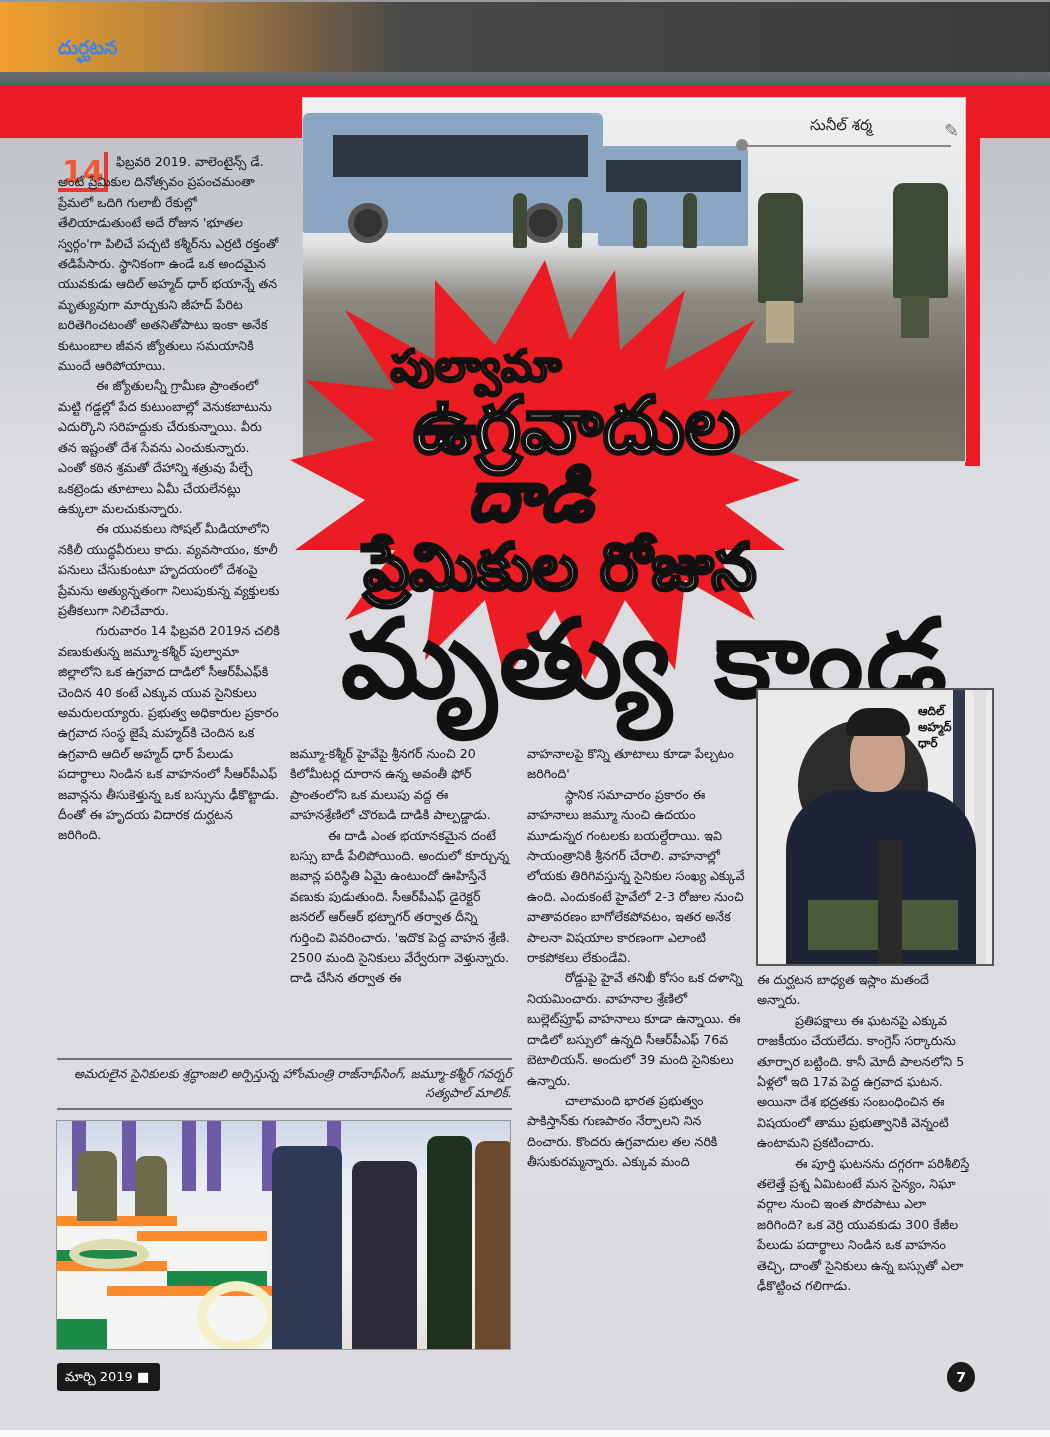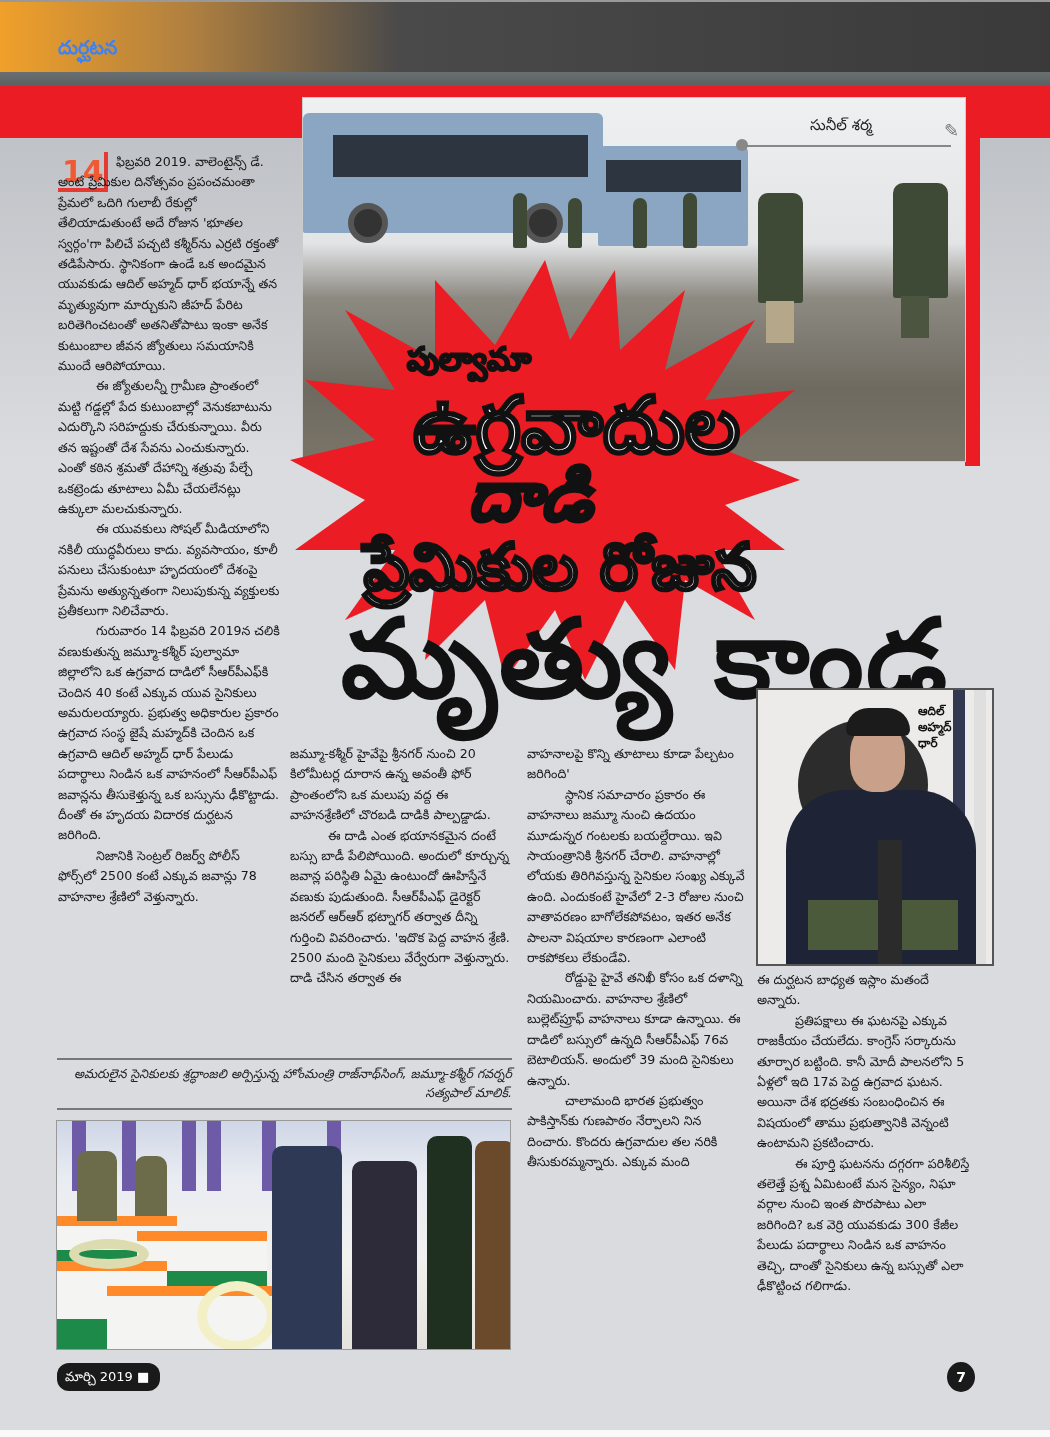--- a/index.html
+++ b/index.html
@@ -47,21 +47,21 @@
   .wheel { position: absolute; width: 40px; height: 40px; border-radius: 50%; background: #333; border: 6px solid #555; }
   .soldier { position: absolute; background: #3f4a36; border-radius: 10px 10px 3px 3px; }
   .soldier .legs { position: absolute; bottom: -40px; left: 8px; width: 28px; height: 42px; background: #b5a88a; }
   .byline { position: absolute; left: 810px; top: 116px; font-size: 15px; color: #222; }
   .byline-rule { position: absolute; left: 741px; top: 145px; width: 210px; height: 2px; background: #888; }
   .byline-dot { position: absolute; left: 736px; top: 139px; width: 12px; height: 12px; border-radius: 50%; background: #888; }
   .pen-icon { position: absolute; left: 944px; top: 120px; color: #777; font-size: 18px; }
   
   .burst { position: absolute; left: 285px; top: 250px; width: 520px; height: 440px; }
   .headline { position: absolute; text-align: center; font-weight: bold; }
-  .hl-small { left: 339px; top: 340px; width: 260px; font-size: 32px; color: #c2410c; -webkit-text-stroke: 2px #111; }
+  .hl-small { left: 346px; top: 340px; width: 260px; font-size: 44px; color: #c2410c; -webkit-text-stroke: 2px #111; }
   .hl-big { left: 330px; top: 380px; width: 410px; font-size: 78px; color: #fff; text-align: right; -webkit-text-stroke: 3px #111; }
   .hl-dadi { left: 430px; top: 455px; width: 200px; font-size: 70px; color: #0f172a; font-style: italic; -webkit-text-stroke: 3px #111; }
   .hl-lovers { left: 340px; top: 530px; width: 440px; font-size: 64px; color: #fff; -webkit-text-stroke: 3px #111; }
   .hl-death { left: 320px; top: 595px; width: 650px; font-size: 110px; color: #111; letter-spacing: 2px; }
   
   .col { position: absolute; font-size: 12.6px; line-height: 20.4px; color: #151515; }
   .col p { text-indent: 0; }
   .col p.ind { text-indent: 38px; }
   .dropcap-box {
     position: absolute; left: 58px; top: 152px; width: 50px; height: 40px;
@@ -97,21 +97,21 @@
   .portrait .stripe { position: absolute; top: 0; width: 12px; height: 100%; background: #323850; }
   .portrait .face { position: absolute; left: 92px; top: 32px; width: 55px; height: 70px; border-radius: 45% 45% 40% 40%; background: #c9a08a; }
   .portrait .hair { position: absolute; left: 88px; top: 18px; width: 64px; height: 28px; border-radius: 30px 30px 8px 8px; background: #1b1b1b; }
   .portrait .body { position: absolute; left: 28px; top: 100px; width: 190px; height: 180px; border-radius: 60px 60px 0 0; background: #1e2436; }
   .portrait .gun { position: absolute; left: 120px; top: 150px; width: 24px; height: 130px; background: #2b2b2b; }
   .portrait .camo { position: absolute; left: 50px; top: 210px; width: 150px; height: 50px; background: #4a5a3a; }
   .portrait-label { position: absolute; left: 918px; top: 704px; width: 60px; font-size: 12px; line-height: 16px; color: #111; font-weight: bold; text-align: left; font-family: Liberation Mono, monospace; }
   
   .footer-date {
     position: absolute; left: 57px; top: 1363px; width: 103px; height: 28px;
-    background: #1a1a1a; color: #fff; border-radius: 12px; font-size: 13px;
+    background: #1a1a1a; color: #fff; border-radius: 3px; font-size: 13px;
     padding: 6px 8px; white-space: nowrap;
   }
   .page-num {
     position: absolute; left: 947px; top: 1362px; width: 28px; height: 30px;
     background: #1a1a1a; color: #fff; border-radius: 50%; text-align: center;
     font-size: 14px; line-height: 30px; font-weight: bold;
   }
   .bottom-white { position: absolute; left: 0; top: 1430px; width: 1050px; height: 7px; background: #fafafa; }
 </style>
 </head>
@@ -158,21 +158,20 @@
 <div class="headline hl-lovers">ప్రేమికుల రోజున</div>
 <div class="headline hl-death">మృత్యు కాండ</div>
 
 <div class="dropcap-box"></div>
 <div class="dropcap">14</div>
 <div class="col col1">
   <p style="text-indent:58px">ఫిబ్రవరి 2019. వాలెంటైన్స్ డే. అంటే ప్రేమికుల దినోత్సవం ప్రపంచమంతా ప్రేమలో ఒదిగి గులాబీ రేకుల్లో తేలియాడుతుంటే అదే రోజున 'భూతల స్వర్గం'గా పిలిచే పచ్చటి కశ్మీర్‌ను ఎర్రటి రక్తంతో తడిపేసారు. స్థానికంగా ఉండే ఒక అందమైన యువకుడు ఆదిల్ అహ్మద్ ధార్ భయాన్నే తన మృత్యువుగా మార్చుకుని జీహద్ పేరిట బరితెగించటంతో అతనితోపాటు ఇంకా అనేక కుటుంబాల జీవన జ్యోతులు సమయానికి ముందే ఆరిపోయాయి.</p>
   <p class="ind">ఈ జ్యోతులన్నీ గ్రామీణ ప్రాంతంలో మట్టి గడ్డల్లో పేద కుటుంబాల్లో వెనుకబాటును ఎదుర్కొని సరిహద్దుకు చేరుకున్నాయి. వీరు తన ఇష్టంతో దేశ సేవను ఎంచుకున్నారు. ఎంతో కఠిన శ్రమతో దేహాన్ని శత్రువు పేల్చే ఒకట్రెండు తూటాలు ఏమీ చేయలేనట్లు ఉక్కులా మలచుకున్నారు.</p>
   <p class="ind">ఈ యువకులు సోషల్ మీడియాలోని నకిలీ యుద్ధవీరులు కాదు. వ్యవసాయం, కూలీ పనులు చేసుకుంటూ హృదయంలో దేశంపై ప్రేమను అత్యున్నతంగా నిలుపుకున్న వ్యక్తులకు ప్రతీకలుగా నిలిచేవారు.</p>
   <p class="ind">గురువారం 14 ఫిబ్రవరి 2019న చలికి వణుకుతున్న జమ్మూ-కశ్మీర్ పుల్వామా జిల్లాలోని ఒక ఉగ్రవాద దాడిలో సీఆర్‌పీఎఫ్‌కి చెందిన 40 కంటే ఎక్కువ యువ సైనికులు అమరులయ్యారు. ప్రభుత్వ అధికారుల ప్రకారం ఉగ్రవాద సంస్థ జైషే మహ్మద్‌కి చెందిన ఒక ఉగ్రవాది ఆదిల్ అహ్మద్ ధార్ పేలుడు పదార్థాలు నిండిన ఒక వాహనంలో సీఆర్‌పీఎఫ్ జవాన్లను తీసుకెళ్తున్న ఒక బస్సును ఢీకొట్టాడు. దీంతో ఈ హృదయ విదారక దుర్ఘటన జరిగింది.</p>
-  <p class="ind">నిజానికి సెంట్రల్ రిజర్వ్ పోలీస్ ఫోర్స్‌లో 2500 కంటే ఎక్కువ జవాన్లు 78 వాహనాల శ్రేణిలో వెళ్తున్నారు.</p>
 </div>
 
 <div class="col col2">
   <p>జమ్మూ-కశ్మీర్ హైవేపై శ్రీనగర్ నుంచి 20 కిలోమీటర్ల దూరాన ఉన్న అవంతీ ఫోర్ ప్రాంతంలోని ఒక మలుపు వద్ద ఈ వాహనశ్రేణిలో చొరబడి దాడికి పాల్పడ్డాడు.</p>
   <p class="ind">ఈ దాడి ఎంత భయానకమైన దంటే బస్సు బాడీ పేలిపోయింది. అందులో కూర్చున్న జవాన్ల పరిస్థితి ఏమై ఉంటుందో ఊహిస్తేనే వణుకు పుడుతుంది. సీఆర్‌పీఎఫ్ డైరెక్టర్ జనరల్ ఆర్‌ఆర్ భట్నాగర్ తర్వాత దీన్ని గుర్తించి వివరించారు. 'ఇదొక పెద్ద వాహన శ్రేణి. 2500 మంది సైనికులు వేర్వేరుగా వెళ్తున్నారు. దాడి చేసిన తర్వాత ఈ</p>
 </div>
 
 <div class="col col3">
   <p>వాహనాలపై కొన్ని తూటాలు కూడా పేల్చటం జరిగింది'</p>
   <p class="ind">స్థానిక సమాచారం ప్రకారం ఈ వాహనాలు జమ్మూ నుంచి ఉదయం మూడున్నర గంటలకు బయల్దేరాయి. ఇవి సాయంత్రానికి శ్రీనగర్ చేరాలి. వాహనాల్లో లోయకు తిరిగివస్తున్న సైనికుల సంఖ్య ఎక్కువే ఉంది. ఎందుకంటే హైవేలో 2-3 రోజుల నుంచి వాతావరణం బాగోలేకపోవటం, ఇతర అనేక పాలనా విషయాల కారణంగా ఎలాంటి రాకపోకలు లేకుండేవి.</p>

